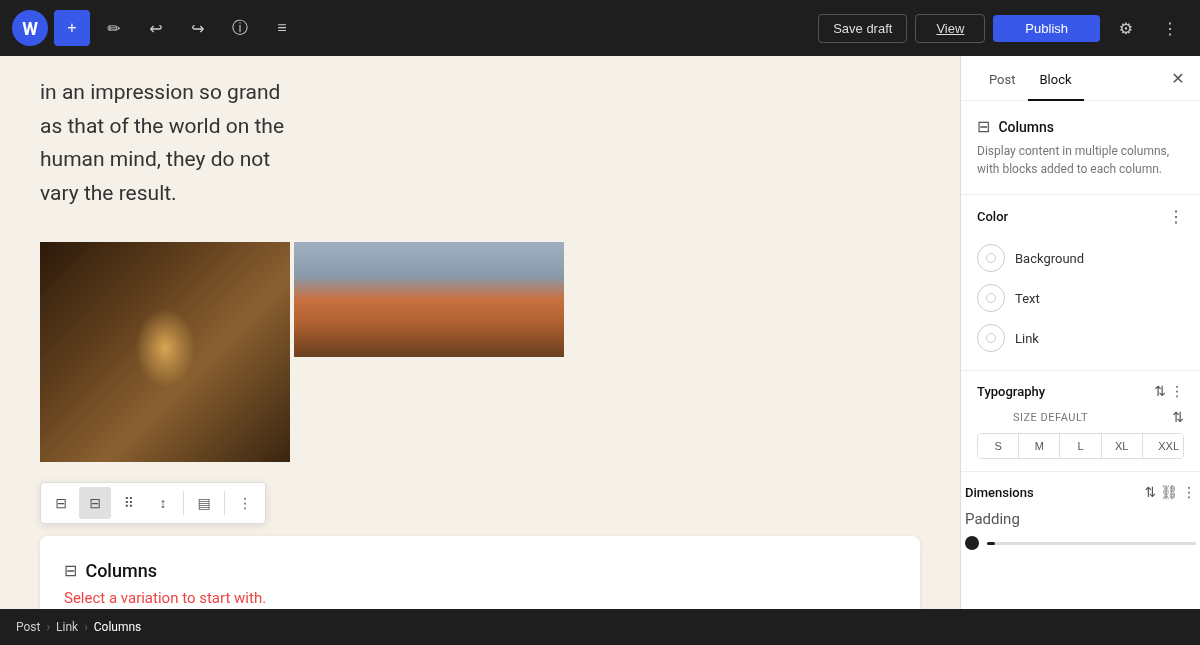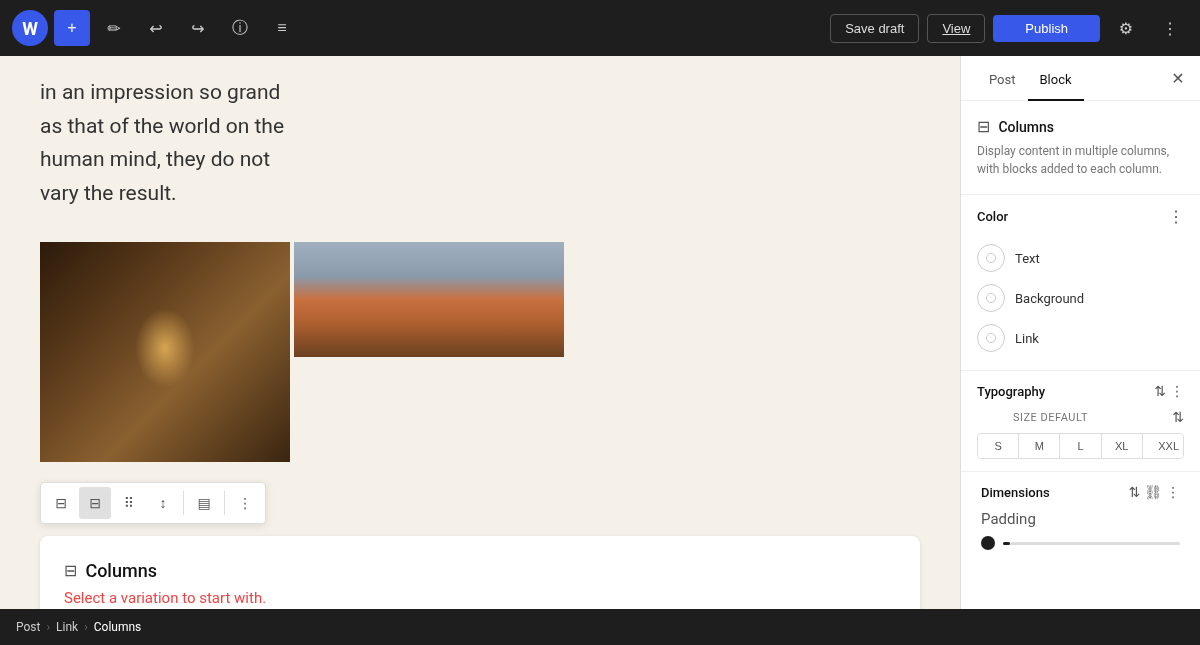--- a/index.html
+++ b/index.html
@@ -29,21 +29,21 @@
     }
     .icon-btn-plus { background: #3858e9; color: white; border-radius: 4px; }
     .topbar-spacer { flex: 1; }
     .topbar-right { display: flex; align-items: center; gap: 8px; }
     .btn-save-draft {
       background: transparent; border: 1px solid #555; color: #ddd;
       padding: 6px 14px; border-radius: 4px; cursor: pointer; font-size: 13px;
     }
     .btn-view {
       background: transparent; border: 1px solid #555; color: #ddd;
-      padding: 6px 14px; border-radius: 4px; cursor: pointer; font-size: 13px; text-decoration: underline;
+      padding: 6px 20px; border-radius: 4px; cursor: pointer; font-size: 13px; text-decoration: underline;
     }
     .btn-publish {
       background: #3858e9; border: none; color: white;
       padding: 6px 32px; border-radius: 4px; cursor: pointer; font-size: 13px; font-weight: 500;
     }
     .btn-settings {
       width: 36px; height: 36px; border-radius: 4px; border: none;
       background: transparent; color: #ccc; cursor: pointer;
       display: flex; align-items: center; justify-content: center; font-size: 16px;
     }
@@ -270,21 +270,21 @@
       display: flex; border: 1px solid #ddd; border-radius: 4px; overflow: hidden;
     }
     .size-btn {
       flex: 1; padding: 6px 4px; border: none; background: white;
       font-size: 11px; color: #555; cursor: pointer; border-right: 1px solid #ddd;
       text-align: center;
     }
     .size-btn:last-child { border-right: none; text-align: right; }
 
     .dimensions-section {
-      padding: 12px 20px;
+      padding: 12px 4px;
     }
     .dim-header {
       display: flex; align-items: center; justify-content: space-between;
       margin-bottom: 10px;
     }
     .dim-title { font-size: 13px; font-weight: 500; color: #111; }
     .dim-controls { display: flex; gap: 4px; align-items: center; }
     .dim-ctrl-btn { border: none; background: none; color: #555; cursor: pointer; font-size: 14px; }
 
     .padding-row {
@@ -437,28 +437,28 @@
     <div class="panel-section">
       <div class="section-header">
         <span class="section-title">Color</span>
         <button class="section-more">⋮</button>
       </div>
 
       <div class="color-option">
         <div class="color-circle">
           <div class="color-circle-inner" style="background: transparent; border: 1.5px solid #ccc;"></div>
         </div>
-        <span class="color-label">Text</span>
+        <span class="color-label">Background</span>
       </div>
 
       <div class="color-option">
         <div class="color-circle">
           <div class="color-circle-inner" style="background: transparent; border: 1.5px solid #ccc;"></div>
         </div>
-        <span class="color-label">Background</span>
+        <span class="color-label">Text</span>
       </div>
 
       <div class="color-option">
         <div class="color-circle">
           <div class="color-circle-inner" style="background: transparent; border: 1.5px solid #ccc;"></div>
         </div>
         <span class="color-label">Link</span>
       </div>
     </div>
 

